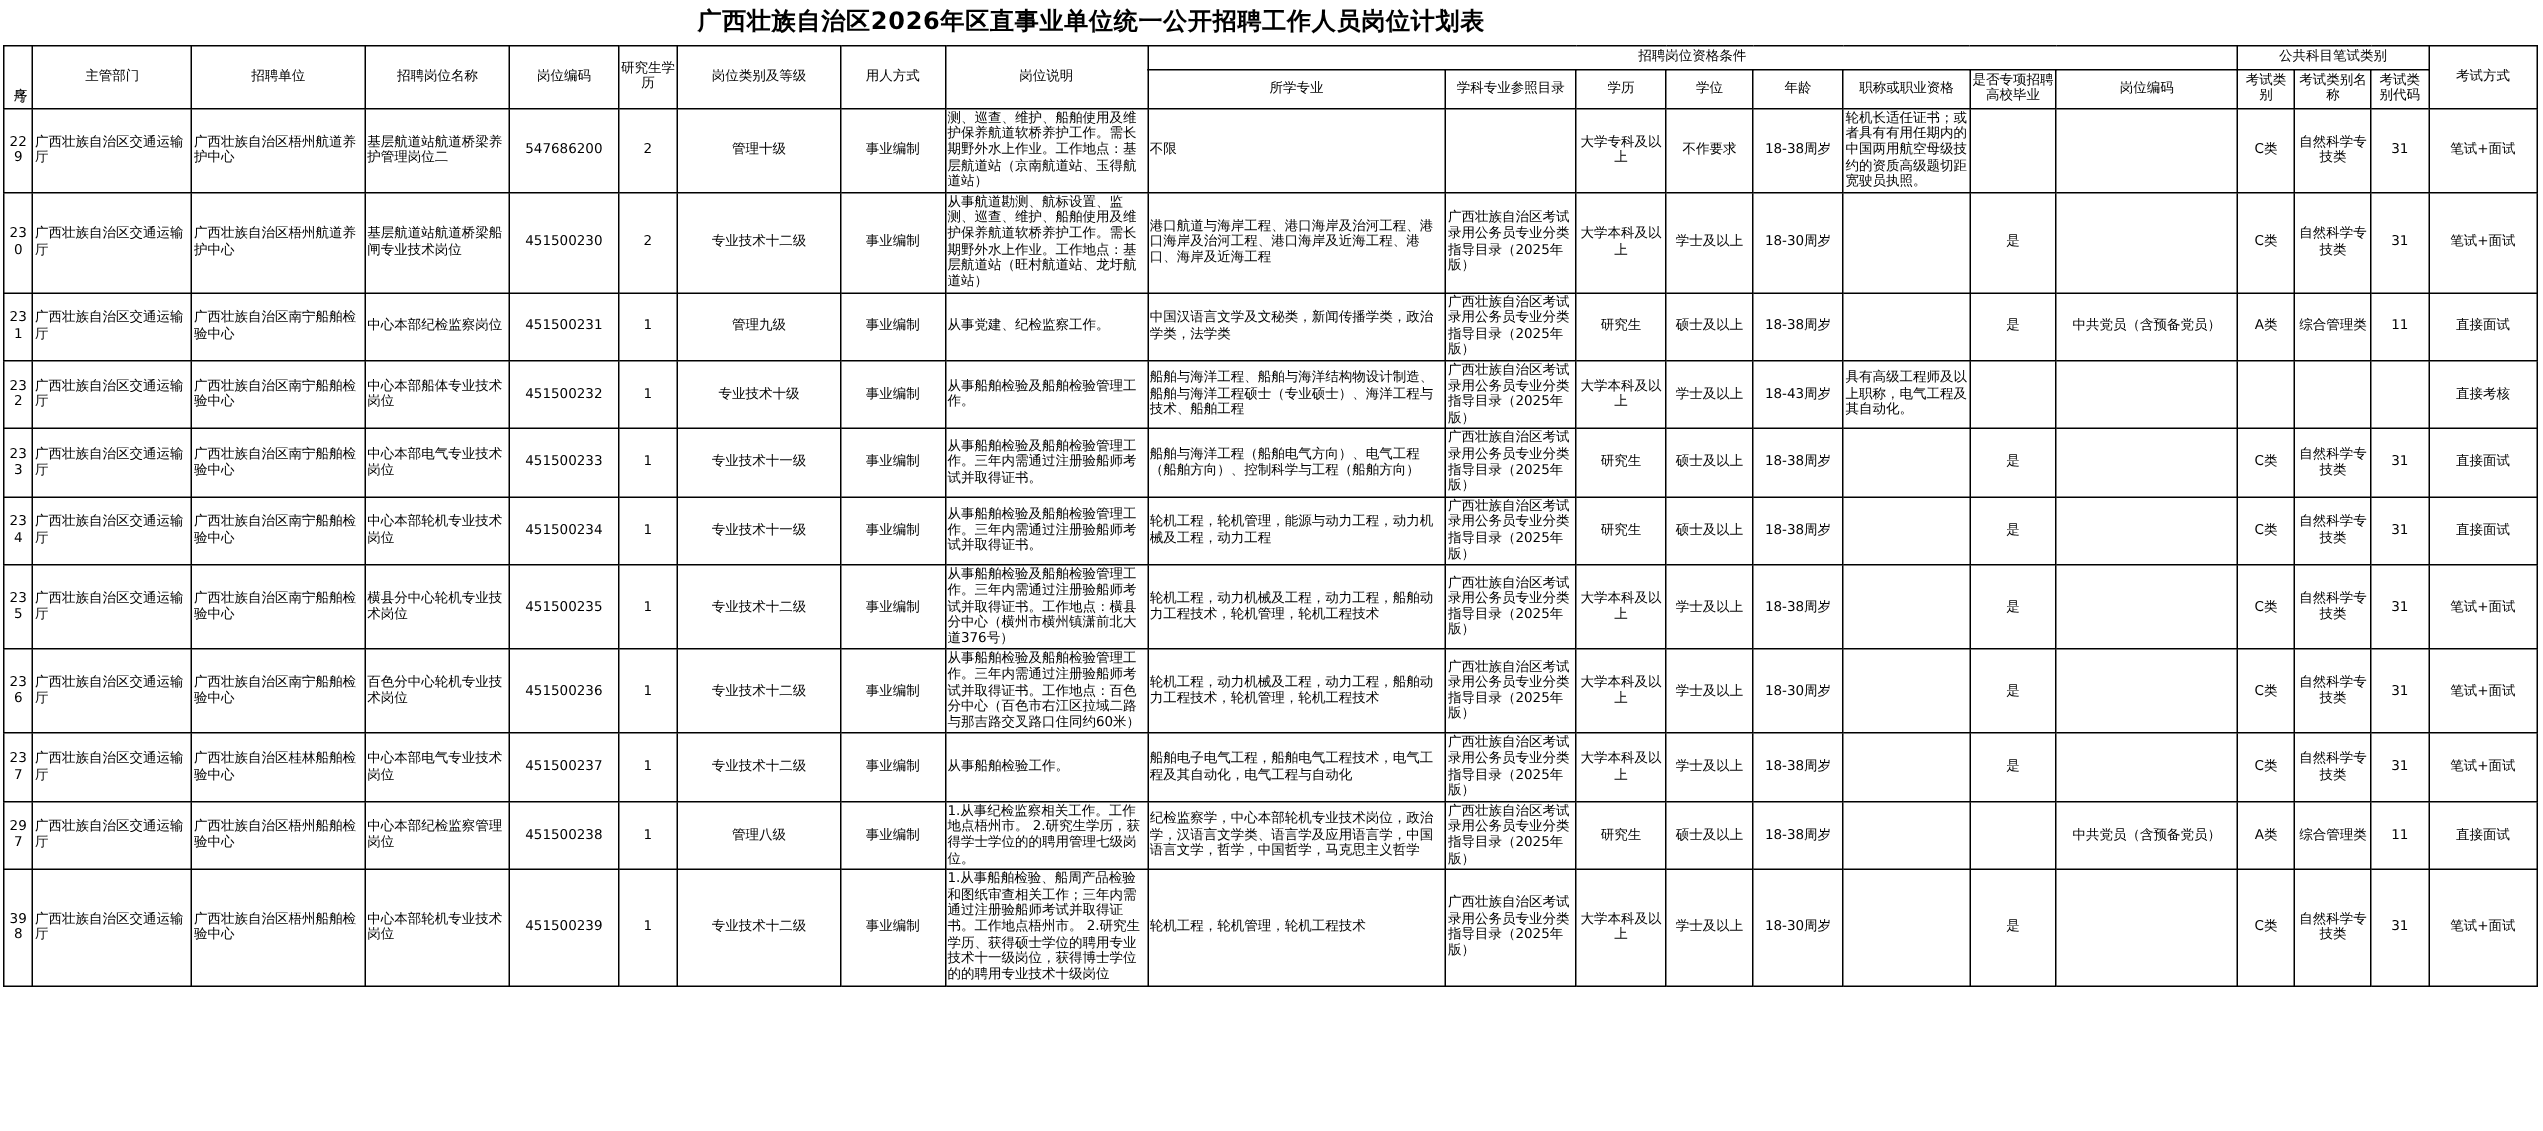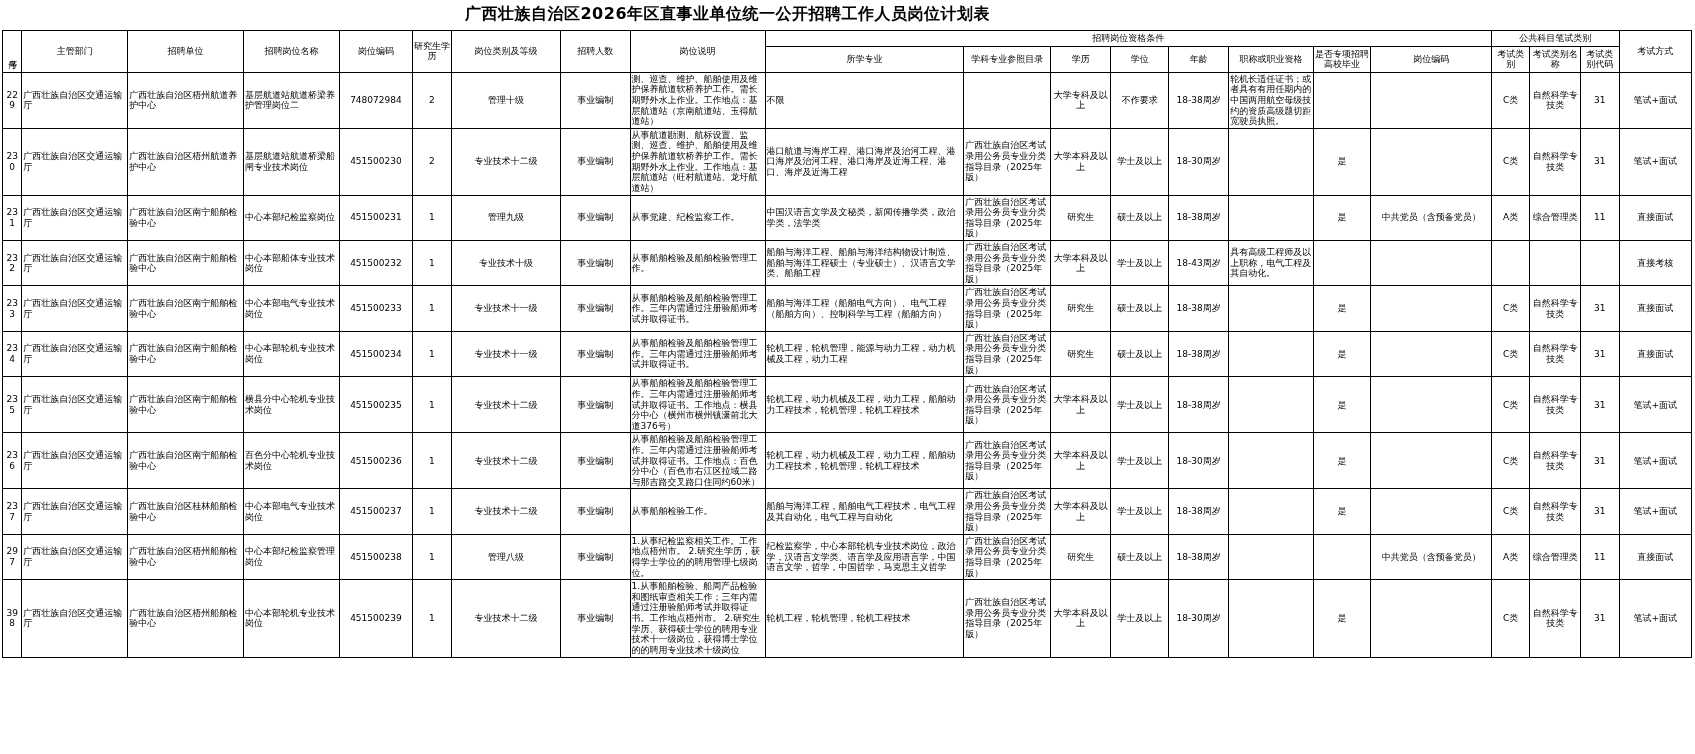--- a/index.html
+++ b/index.html
@@ -110,21 +110,21 @@
     </colgroup>
     <thead>
       <tr>
         <th rowspan="3"><span class="vert">序号</span></th>
         <th rowspan="3">主管部门</th>
         <th rowspan="3">招聘单位</th>
         <th rowspan="3">招聘岗位名称</th>
         <th rowspan="3">岗位编码</th>
         <th rowspan="3">研究生学历</th>
         <th rowspan="3">岗位类别及等级</th>
-        <th rowspan="3">招聘人数</th>
+        <th rowspan="3">用人方式</th>
         <th rowspan="3">岗位说明</th>
         <th colspan="8">招聘岗位资格条件</th>
         <th colspan="3">公共科目笔试类别</th>
         <th rowspan="3">考试方式</th>
       </tr>
       <tr>
         <th rowspan="2">所学专业</th>
         <th rowspan="2">学科专业参照目录</th>
         <th rowspan="2">学历</th>
         <th rowspan="2">学位</th>
@@ -137,21 +137,21 @@
         <th rowspan="2">考试类别代码</th>
       </tr>
       <tr></tr>
     </thead>
     <tbody id="tbody">
         <tr>
           <td class="c">229</td>
           <td class="l">广西壮族自治区交通运输厅</td>
           <td class="l">广西壮族自治区梧州航道养护中心</td>
           <td class="l">基层航道站航道桥梁养护管理岗位二</td>
-          <td class="c">748072984</td>
+          <td class="c">547686200</td>
           <td class="c">2</td>
           <td class="c">管理十级</td>
           <td class="c">事业编制</td>
           <td class="l">测、巡查、维护、船舶使用及维护保养航道软桥养护工作。需长期野外水上作业。工作地点：基层航道站（京南航道站、玉得航道站）</td>
           <td class="l">不限</td>
           <td class="l"></td>
           <td class="c">大学专科及以上</td>
           <td class="c">不作要求</td>
           <td class="c">18-38周岁</td>
           <td class="l">轮机长适任证书；或者具有有用任期内的中国两用航空母级技约的资质高级题切距宽驶员执照。</td>
@@ -211,21 +211,21 @@
         <tr>
           <td class="c">232</td>
           <td class="l">广西壮族自治区交通运输厅</td>
           <td class="l">广西壮族自治区南宁船舶检验中心</td>
           <td class="l">中心本部船体专业技术岗位</td>
           <td class="c">451500232</td>
           <td class="c">1</td>
           <td class="c">专业技术十级</td>
           <td class="c">事业编制</td>
           <td class="l">从事船舶检验及船舶检验管理工作。</td>
-          <td class="l">船舶与海洋工程、船舶与海洋结构物设计制造、船舶与海洋工程硕士（专业硕士）、汉语言文学类、船舶工程</td>
+          <td class="l">船舶与海洋工程、船舶与海洋结构物设计制造、船舶与海洋工程硕士（专业硕士）、海洋工程与技术、船舶工程</td>
           <td class="l">广西壮族自治区考试录用公务员专业分类指导目录（2025年版）</td>
           <td class="c">大学本科及以上</td>
           <td class="c">学士及以上</td>
           <td class="c">18-43周岁</td>
           <td class="l">具有高级工程师及以上职称，电气工程及其自动化。</td>
           <td class="c"></td>
           <td class="c"></td>
           <td class="c"></td>
           <td class="c"></td>
           <td class="c"></td>
@@ -326,21 +326,21 @@
         <tr>
           <td class="c">237</td>
           <td class="l">广西壮族自治区交通运输厅</td>
           <td class="l">广西壮族自治区桂林船舶检验中心</td>
           <td class="l">中心本部电气专业技术岗位</td>
           <td class="c">451500237</td>
           <td class="c">1</td>
           <td class="c">专业技术十二级</td>
           <td class="c">事业编制</td>
           <td class="l">从事船舶检验工作。</td>
-          <td class="l">船舶与海洋工程，船舶电气工程技术，电气工程及其自动化，电气工程与自动化</td>
+          <td class="l">船舶电子电气工程，船舶电气工程技术，电气工程及其自动化，电气工程与自动化</td>
           <td class="l">广西壮族自治区考试录用公务员专业分类指导目录（2025年版）</td>
           <td class="c">大学本科及以上</td>
           <td class="c">学士及以上</td>
           <td class="c">18-38周岁</td>
           <td class="l"></td>
           <td class="c">是</td>
           <td class="c"></td>
           <td class="c">C类</td>
           <td class="c">自然科学专技类</td>
           <td class="c">31</td>

